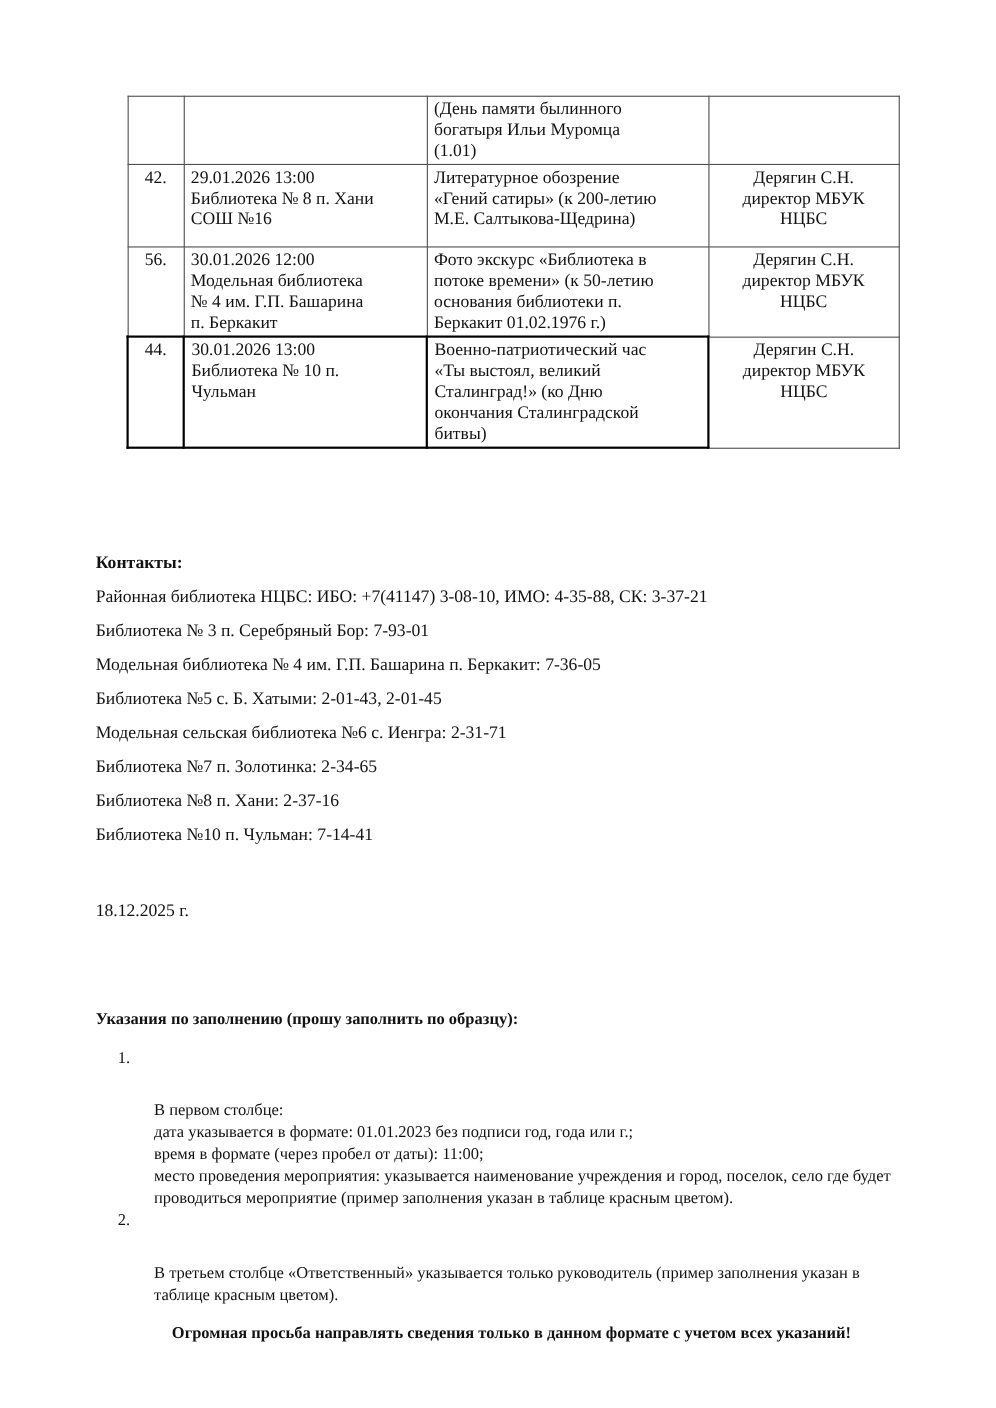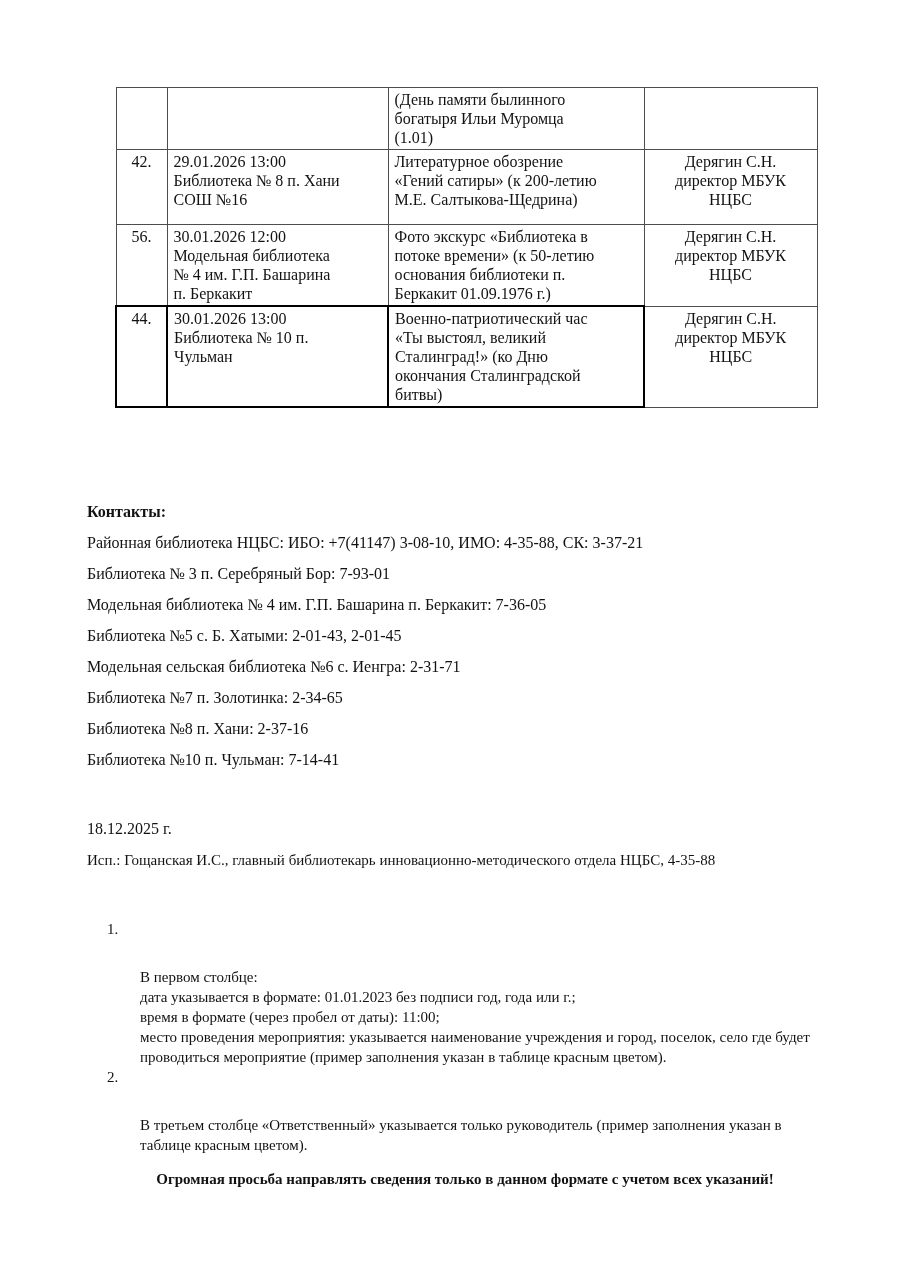--- a/index.html
+++ b/index.html
@@ -92,21 +92,21 @@
       </tr>
       <tr class="r-43">
         <td class="num">56.</td>
         <td>30.01.2026 12:00
 Модельная библиотека
 № 4 им. Г.П. Башарина
 п. Беркакит</td>
         <td>Фото экскурс «Библиотека в
 потоке времени» (к 50-летию
 основания библиотеки п.
-Беркакит 01.09.1976 г.)</td>
+Беркакит 01.02.1976 г.)</td>
         <td class="resp">Дерягин С.Н.
 директор МБУК
 НЦБС</td>
       </tr>
       <tr class="r-44">
         <td class="num thick">44.</td>
         <td class="thick">30.01.2026 13:00
 Библиотека № 10 п.
 Чульман</td>
         <td class="thick">Военно-патриотический час
@@ -127,23 +127,23 @@
     <p class="contact-line">Библиотека № 3 п. Серебряный Бор: 7-93-01</p>
     <p class="contact-line">Модельная библиотека № 4 им. Г.П. Башарина п. Беркакит: 7-36-05</p>
     <p class="contact-line">Библиотека №5 с. Б. Хатыми: 2-01-43, 2-01-45</p>
     <p class="contact-line">Модельная сельская библиотека №6 с. Иенгра: 2-31-71</p>
     <p class="contact-line">Библиотека №7 п. Золотинка: 2-34-65</p>
     <p class="contact-line">Библиотека №8 п. Хани: 2-37-16</p>
     <p class="contact-line">Библиотека №10 п. Чульман: 7-14-41</p>
   </div>
 
   <div class="doc-date">18.12.2025 г.</div>
-  <div class="executor">Исп.: Гощанская И.С., главный библиотекарь инновационно-методического отдела НЦБС, 4-35-88</div>
 
   <div class="instructions">
+    <p class="instructions-heading">Указания по заполнению (прошу заполнить по образцу):</p>
     <div class="ol">
       <div class="li">
         <span class="li-num">1.</span>
         <span class="li-body">В первом столбце:
 дата указывается в формате: 01.01.2023 без подписи год, года или г.;
 время в формате (через пробел от даты): 11:00;
 место проведения мероприятия: указывается наименование учреждения и город, поселок, село где будет
 проводиться мероприятие (пример заполнения указан в таблице красным цветом).</span>
       </div>
       <div class="li">

